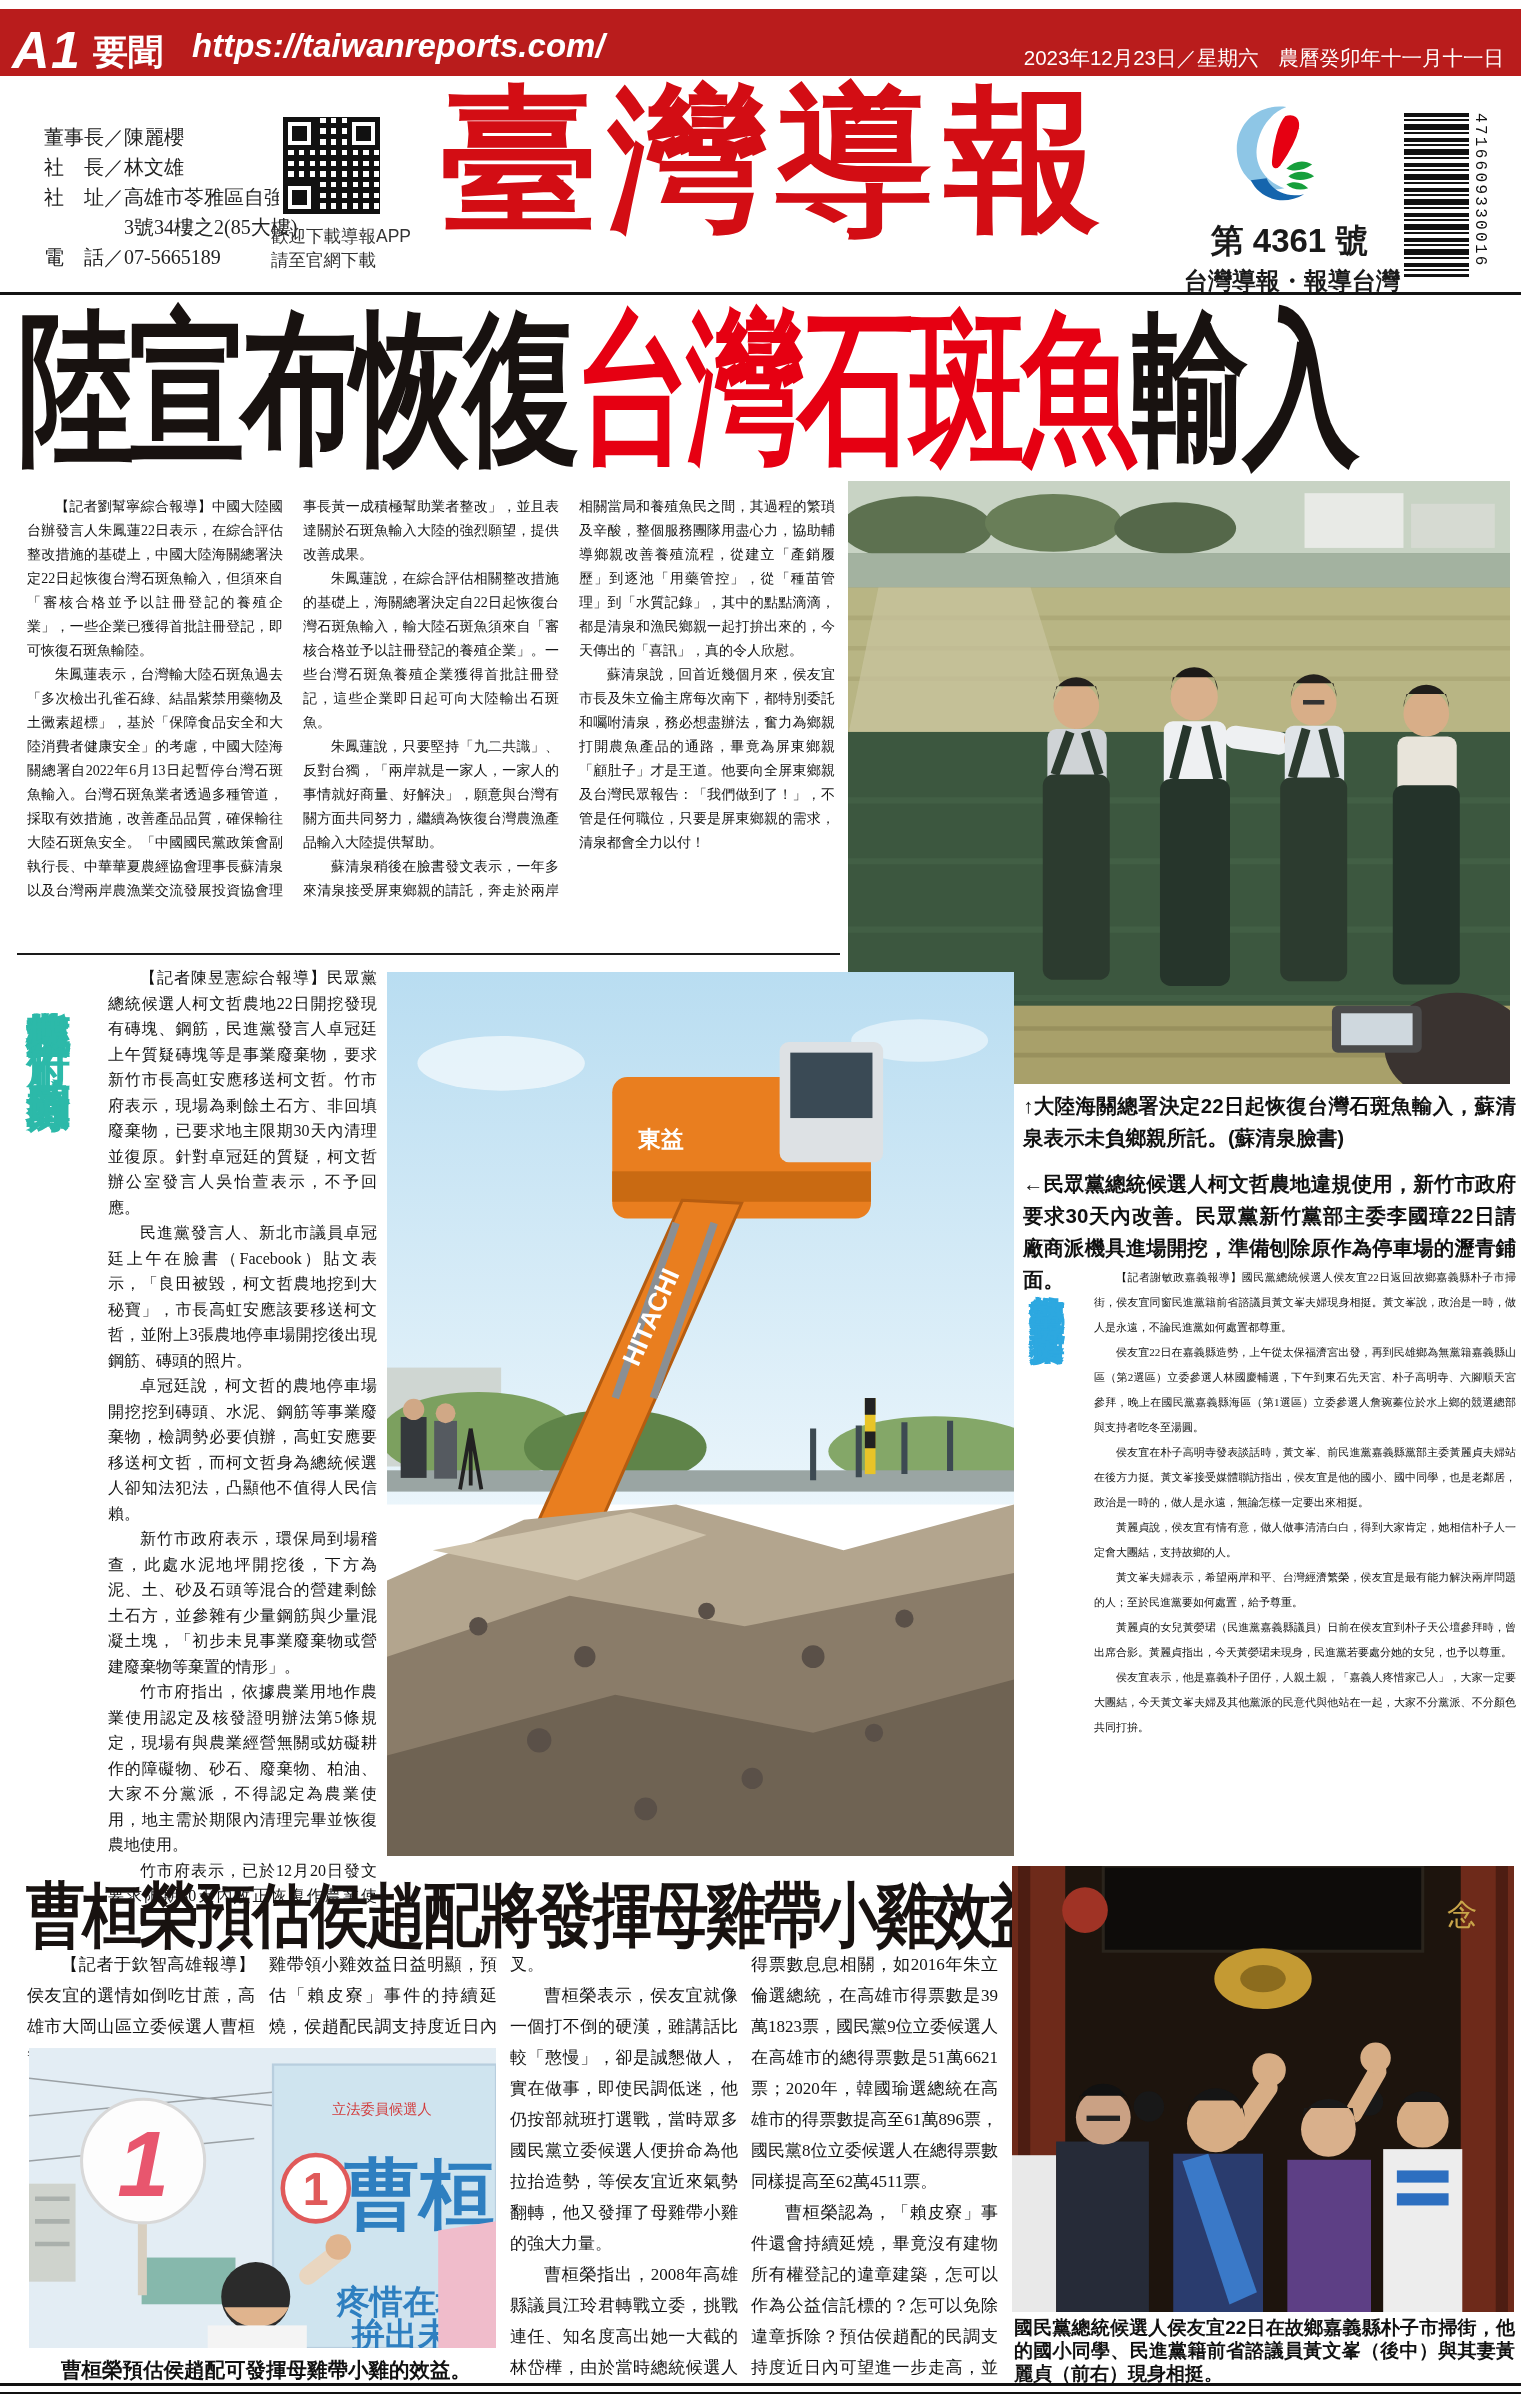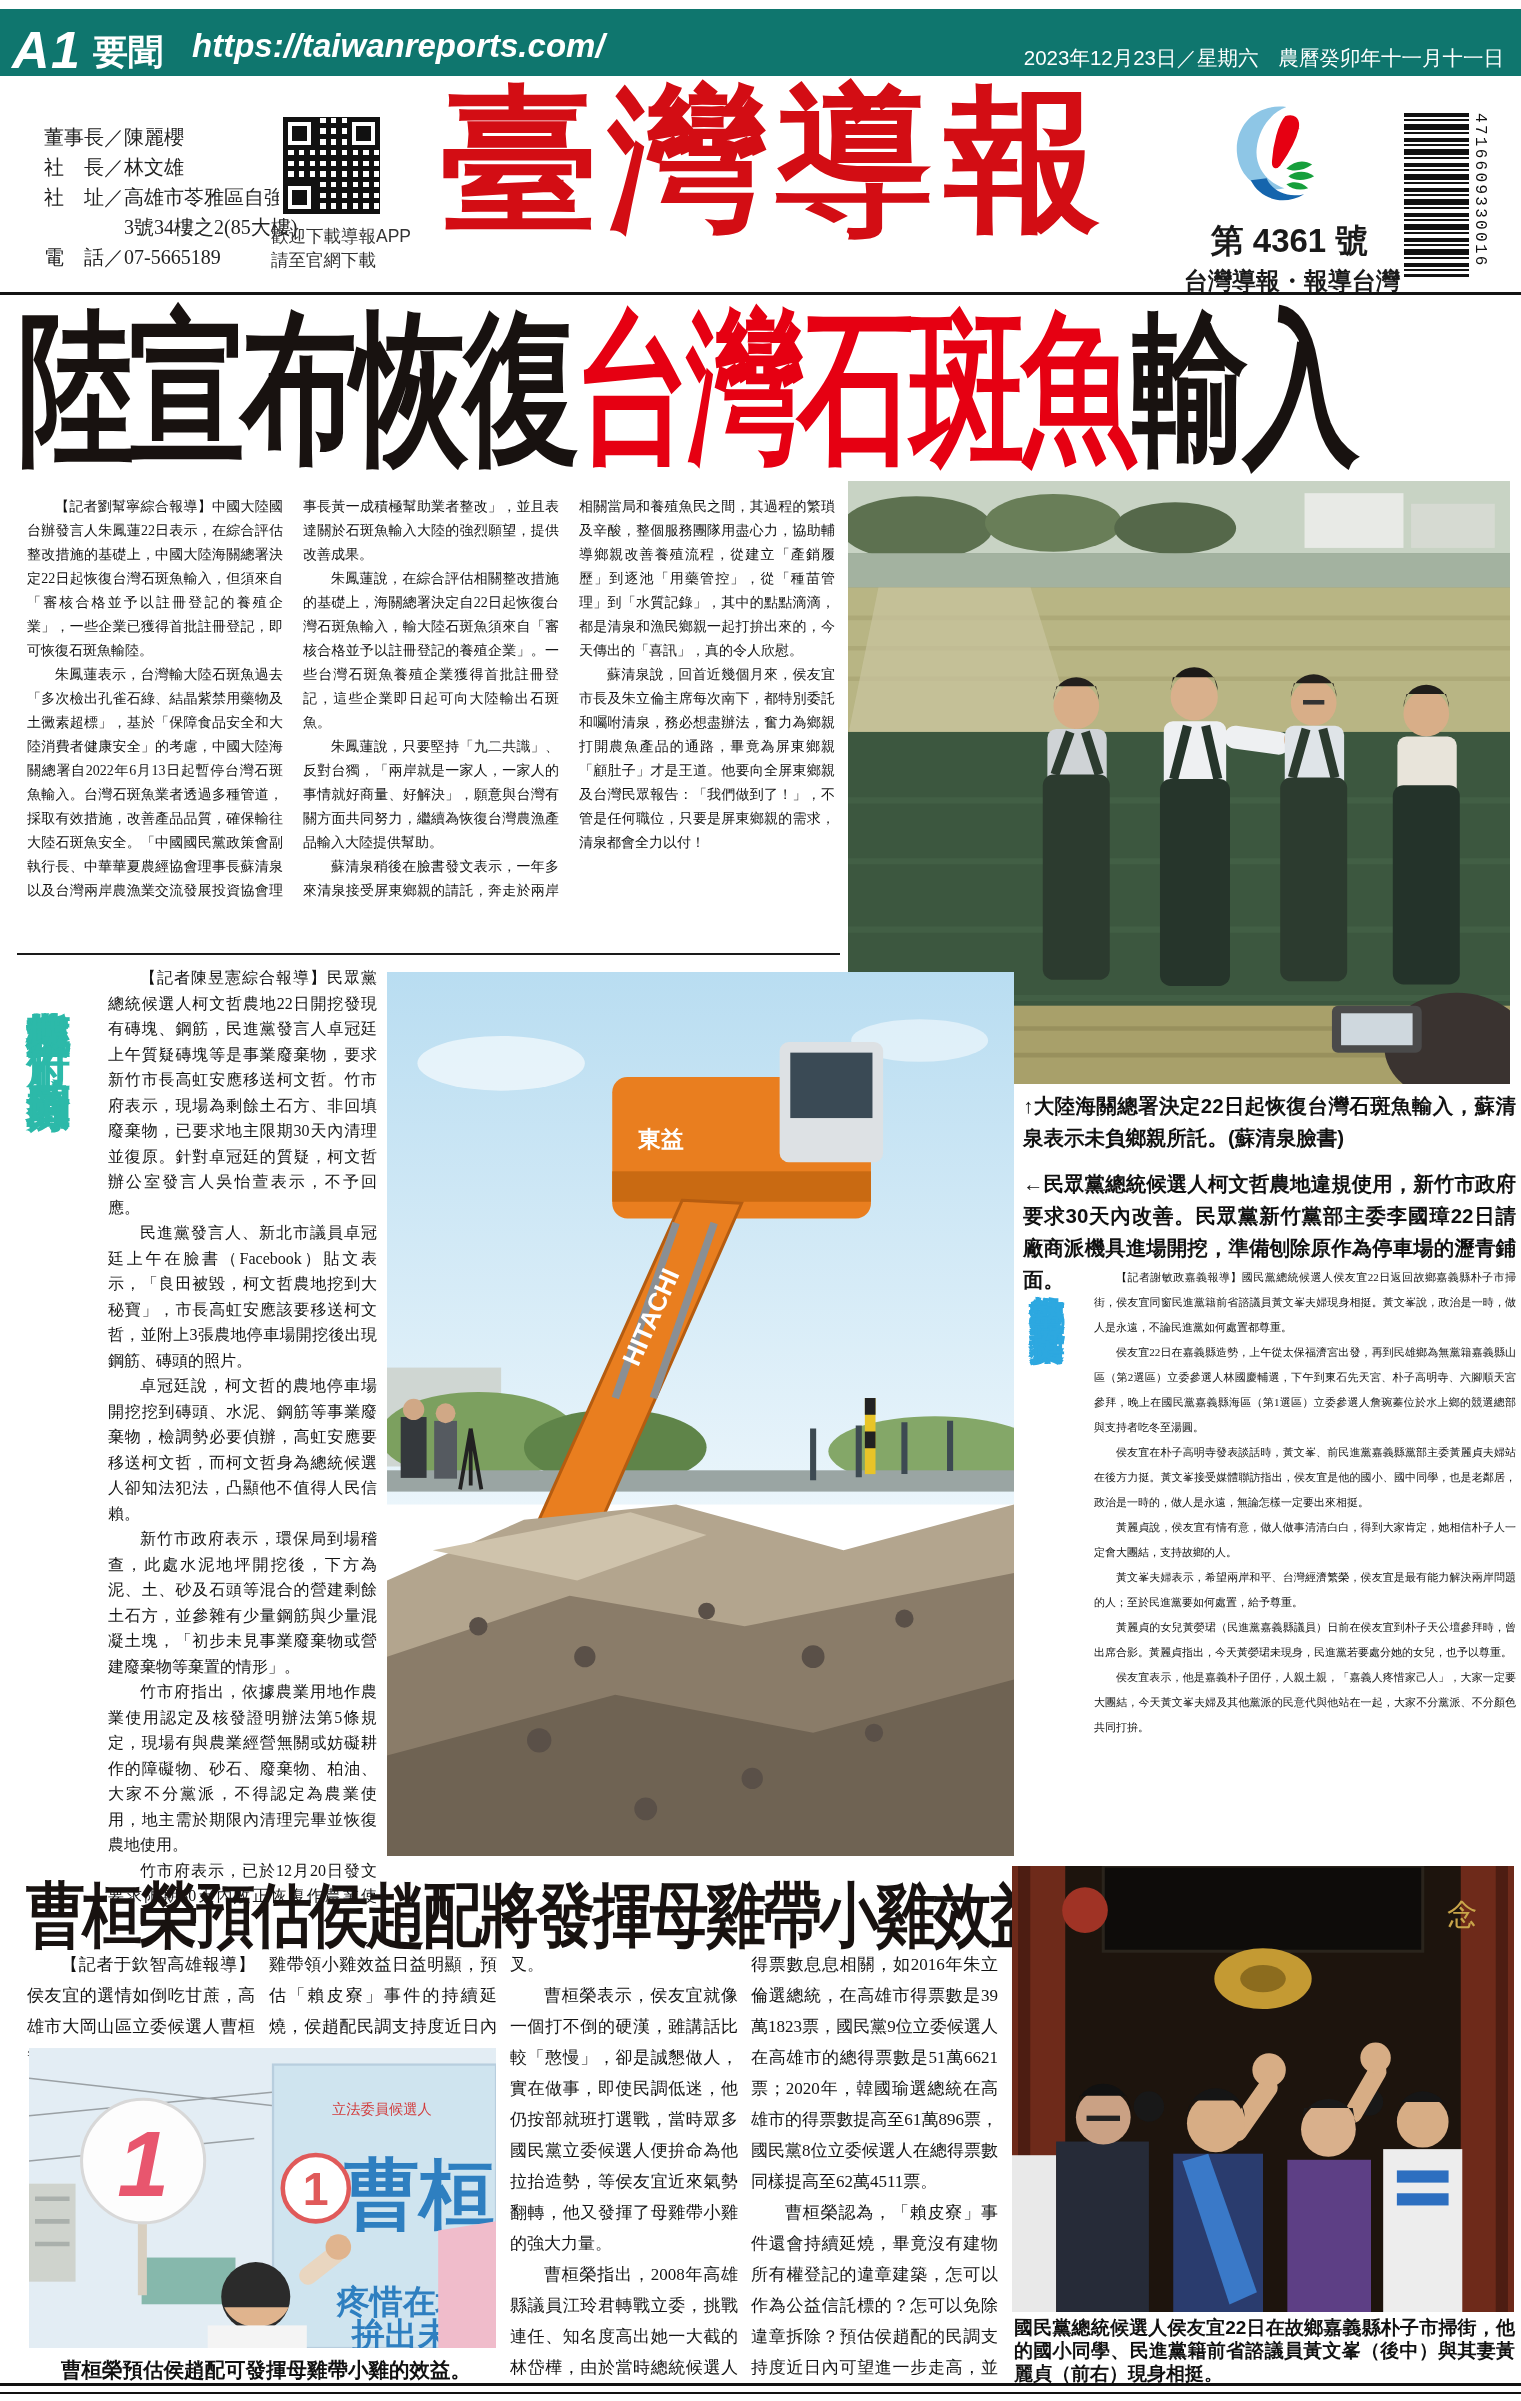--- a/index.html
+++ b/index.html
@@ -1,20 +1,20 @@
 <!DOCTYPE html>
 <html style="font-size:12px"><head>
 <meta charset="utf-8">
 <style>
   html,body{margin:0;padding:0;background:#e9e9e9;}
   .page{position:relative;width:1522px;height:2401px;background:#fff;margin:0 auto;overflow:hidden;
         font-family:"Liberation Serif","DejaVu Serif",serif;color:#141414;}
   .abs{position:absolute;}
   
-  .topbar{left:0;top:9px;width:1522px;height:67px;background:#0f766e;text-align:right;}
+  .topbar{left:0;top:9px;width:1522px;height:67px;background:#b91c1c;text-align:right;}
   .a1{left:12px;top:10.7px;font:italic 900 52px "Liberation Sans","DejaVu Sans",sans-serif;color:#fff;letter-spacing:1.5px;}
   .secname{left:93px;top:20px;font:700 35px "Liberation Sans","DejaVu Sans",sans-serif;color:#fff;}
   .url{left:192px;top:18px;font:italic 700 33px "Liberation Sans","DejaVu Sans",sans-serif;color:#fff;}
   .dateline{right:18px;top:35px;font:400 20.5px "Liberation Sans","DejaVu Sans",sans-serif;color:#fff;white-space:nowrap;}
   .dateline span{margin-left:20px;}
   
   .pub{left:44px;top:122px;font-size:20px;line-height:30px;color:#222;}
   .qr{left:283px;top:117px;width:97px;height:97px;background:
       repeating-linear-gradient(0deg,#111 0 5.3px,transparent 5.3px 10.7px),
       repeating-linear-gradient(90deg,#111 0 5.3px,#fff 5.3px 10.7px);outline:4.6px solid #fff;}

